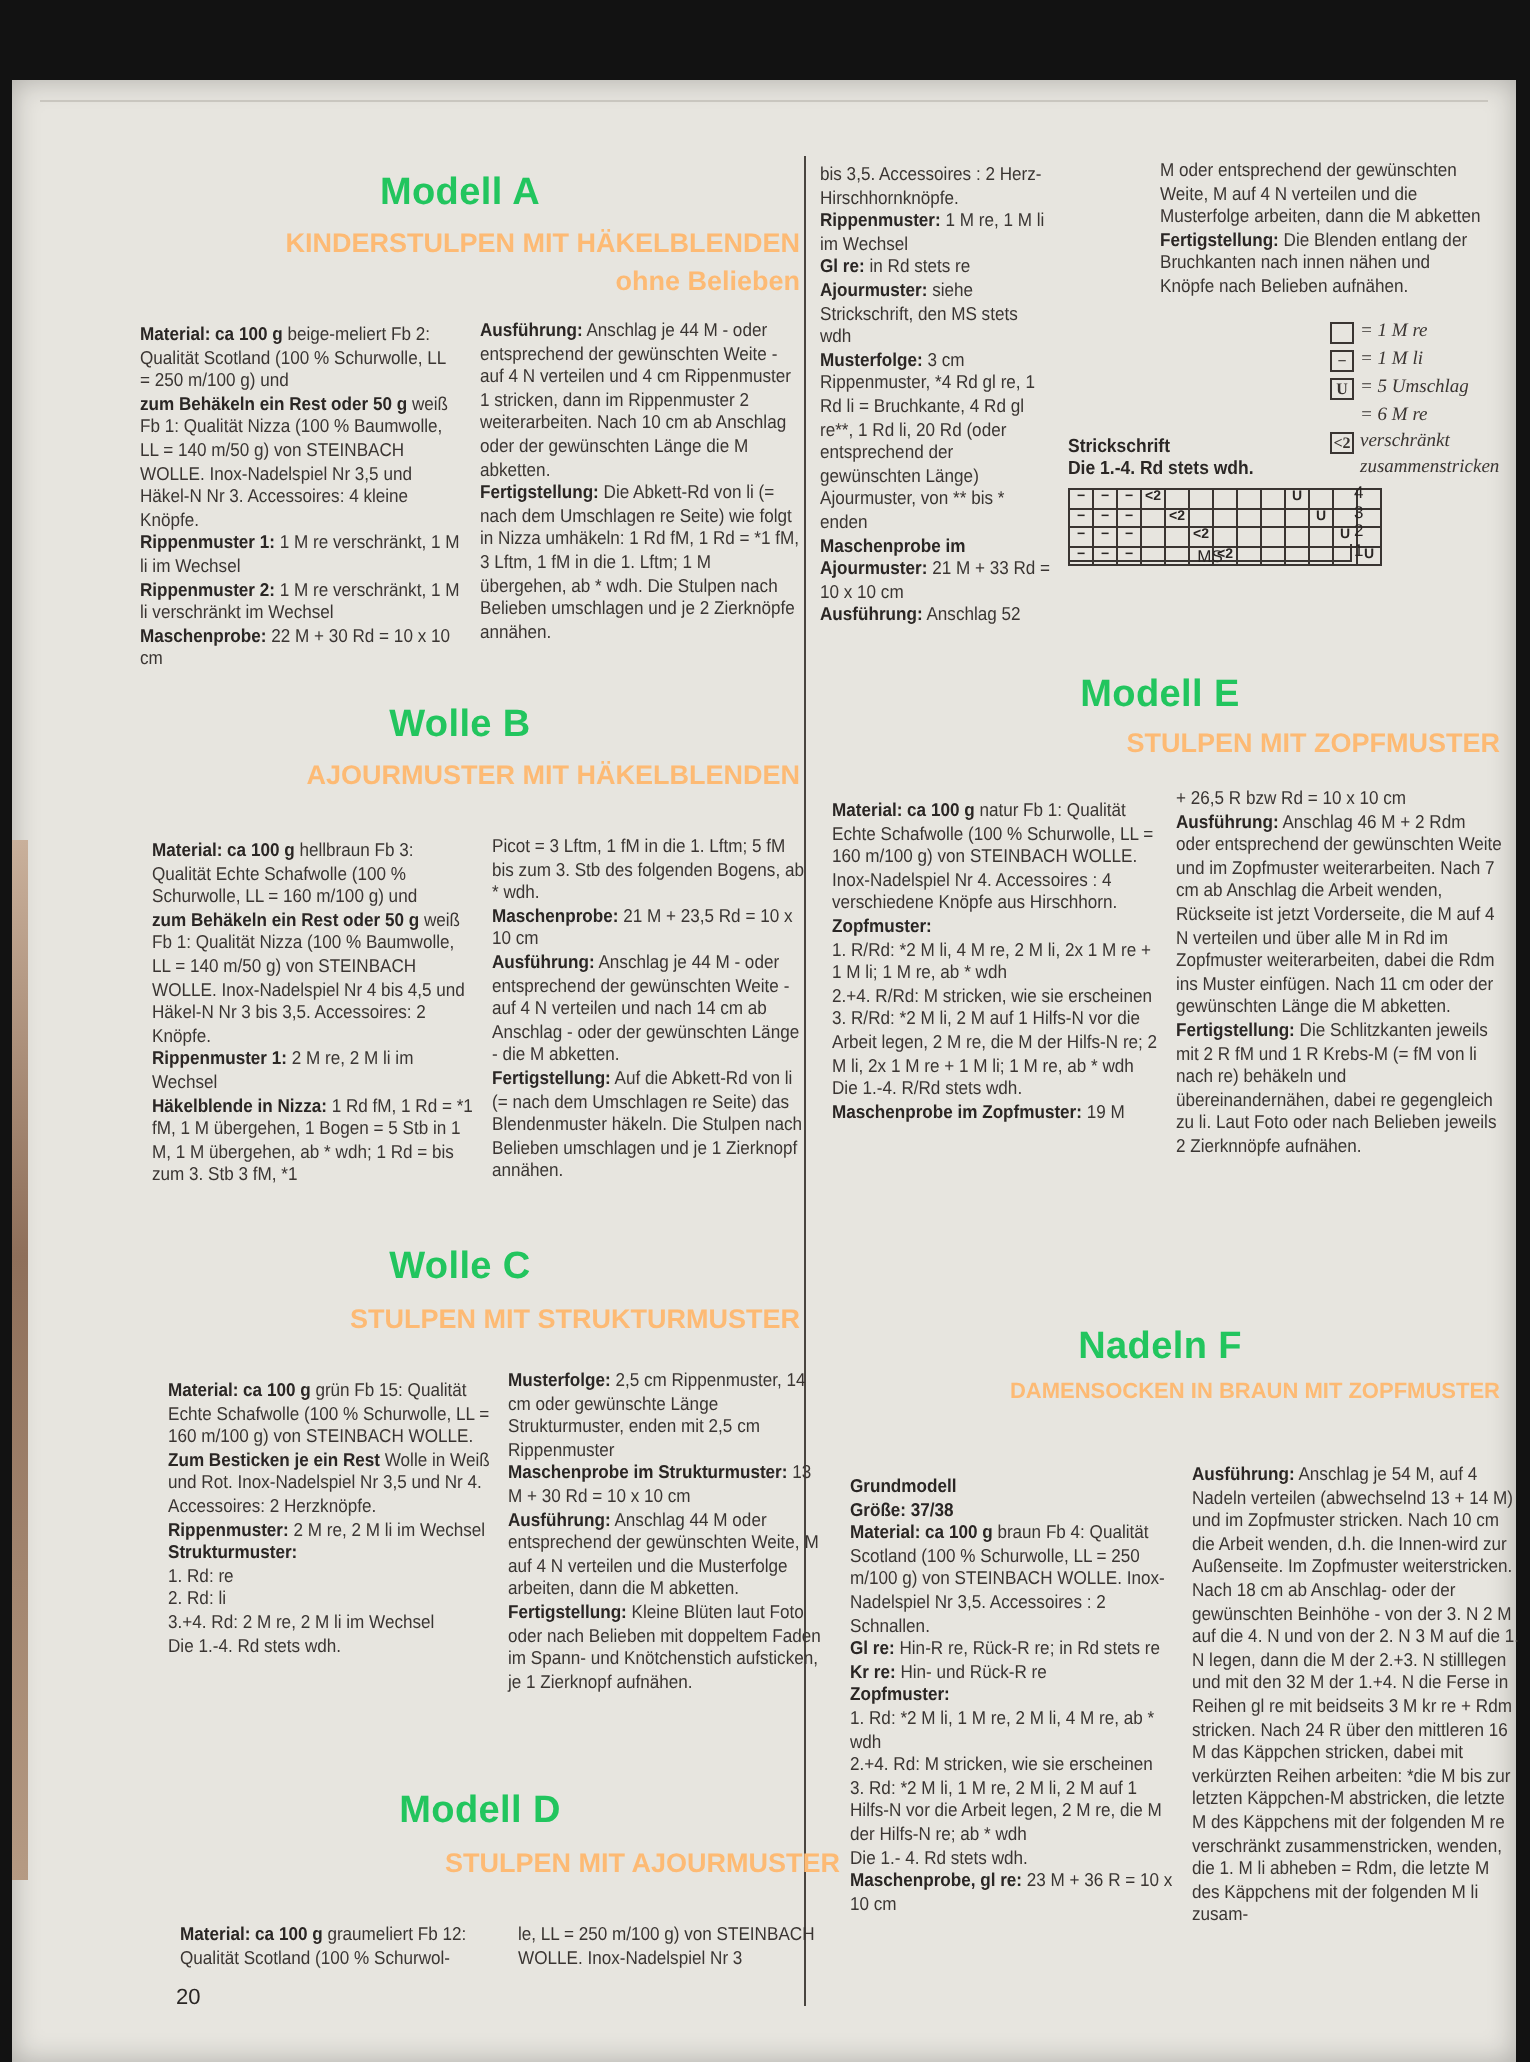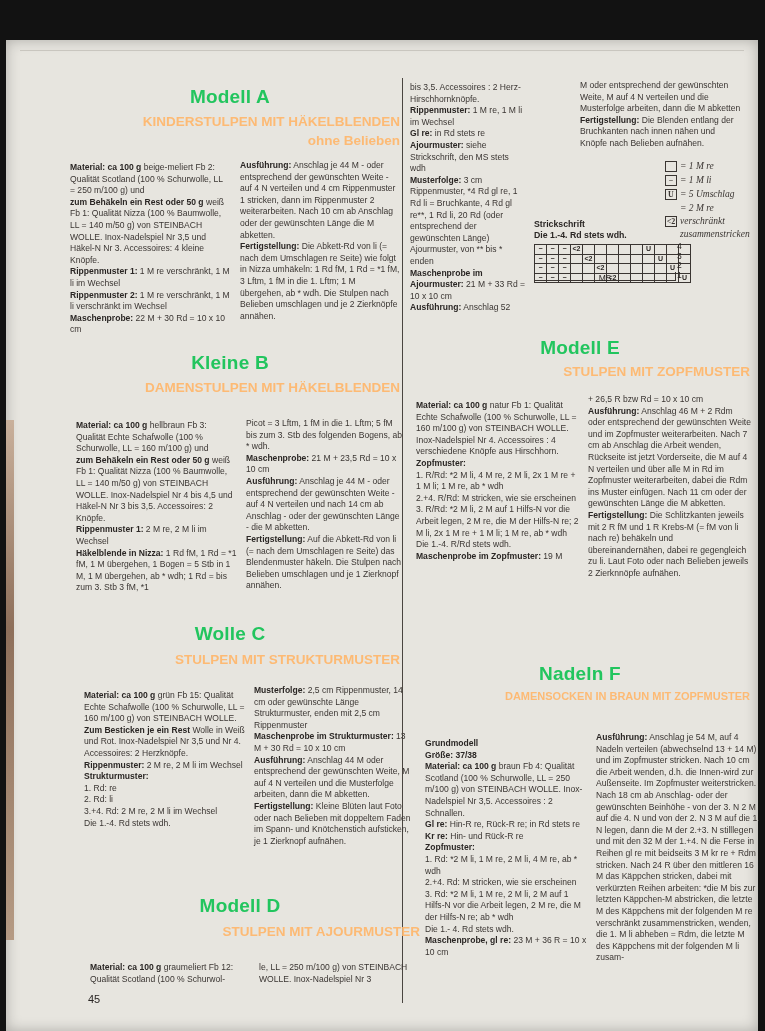--- a/index.html
+++ b/index.html
@@ -68,21 +68,21 @@
   <div class="lg-row">
       <span class="lg-box">−</span>
       <span>= 1 M li</span>
     </div>
   <div class="lg-row">
       <span class="lg-box">U</span>
       <span>= 5 Umschlag</span>
     </div>
   <div class="lg-row">
       <span class="lg-box">&lt;2</span>
-      <span style="width:58px">= 2 M re verschränkt zusammenstricken</span>
+      <span style="width:58px">= 6 M re verschränkt zusammenstricken</span>
     </div>
 </div>
 
 <div class="chart-title">
   <div>Strickschrift</div>
   <div>Die 1.-4. Rd stets wdh.</div>
 </div>
 <table class="grid">
     <tbody id="chart-body">
       <tr>
@@ -148,22 +148,22 @@
     </tbody>
   </table>
 <div class="rownums">
   <div>4</div>
   <div>3</div>
   <div>2</div>
   <div>1</div>
 </div>
 <div class="ms">MS</div>
 
-<div class="title" style="left:60px;top:352px;width:340px;">Kleine B</div>
-<div class="sub" style="left:60px;top:380px;width:340px;">DAMENSTULPEN MIT HÄKELBLENDEN</div>
+<div class="title" style="left:60px;top:352px;width:340px;">Wolle B</div>
+<div class="sub" style="left:60px;top:380px;width:340px;">AJOURMUSTER MIT HÄKELBLENDEN</div>
 <div class="txt" style="left:76px;top:420px;width:176px;">
     <p><b>Material: ca 100 g</b> hellbraun Fb 3: Qualität Echte Schafwolle (100 % Schurwolle, LL = 160 m/100 g) und </p>
     <p><b>zum Behäkeln ein Rest oder 50 g</b> weiß Fb 1: Qualität Nizza (100 % Baumwolle, LL = 140 m/50 g) von STEINBACH WOLLE. Inox-Nadelspiel Nr 4 bis 4,5 und Häkel-N Nr 3 bis 3,5. Accessoires: 2 Knöpfe.</p>
     <p><b>Rippenmuster 1:</b> 2 M re, 2 M li im Wechsel</p>
     <p><b>Häkelblende in Nizza:</b> 1 Rd fM, 1 Rd = *1 fM, 1 M übergehen, 1 Bogen = 5 Stb in 1 M, 1 M übergehen, ab * wdh; 1 Rd = bis zum 3. Stb 3 fM, *1</p>
   </div>
 <div class="txt" style="left:246px;top:418px;width:172px;">
     <p>Picot = 3 Lftm, 1 fM in die 1. Lftm; 5 fM bis zum 3. Stb des folgenden Bogens, ab * wdh.</p>
     <p><b>Maschenprobe:</b> 21 M + 23,5 Rd = 10 x 10 cm</p>
     <p><b>Ausführung:</b> Anschlag je 44 M - oder entsprechend der gewünschten Weite - auf 4 N verteilen und nach 14 cm ab Anschlag - oder der gewünschten Länge - die M abketten.</p>
@@ -227,13 +227,13 @@
     <p>1. Rd: *2 M li, 1 M re, 2 M li, 4 M re, ab * wdh</p>
     <p>2.+4. Rd: M stricken, wie sie erscheinen</p>
     <p>3. Rd: *2 M li, 1 M re, 2 M li, 2 M auf 1 Hilfs-N vor die Arbeit legen, 2 M re, die M der Hilfs-N re; ab * wdh</p>
     <p>Die 1.- 4. Rd stets wdh.</p>
     <p><b>Maschenprobe, gl re:</b> 23 M + 36 R = 10 x 10 cm</p>
   </div>
 <div class="txt" style="left:596px;top:732px;width:178px;">
     <p><b>Ausführung:</b> Anschlag je 54 M, auf 4 Nadeln verteilen (abwechselnd 13 + 14 M) und im Zopfmuster stricken. Nach 10 cm die Arbeit wenden, d.h. die Innen-wird zur Außenseite. Im Zopfmuster weiterstricken. Nach 18 cm ab Anschlag- oder der gewünschten Beinhöhe - von der 3. N 2 M auf die 4. N und von der 2. N 3 M auf die 1. N legen, dann die M der 2.+3. N stilllegen und mit den 32 M der 1.+4. N die Ferse in Reihen gl re mit beidseits 3 M kr re + Rdm stricken. Nach 24 R über den mittleren 16 M das Käppchen stricken, dabei mit verkürzten Reihen arbeiten: *die M bis zur letzten Käppchen-M abstricken, die letzte M des Käppchens mit der folgenden M re verschränkt zusammenstricken, wenden, die 1. M li abheben = Rdm, die letzte M des Käppchens mit der folgenden M li zusam-</p>
   </div>
 
-<div class="pagenum">45</div>
+<div class="pagenum">20</div>
 
 </body></html>

